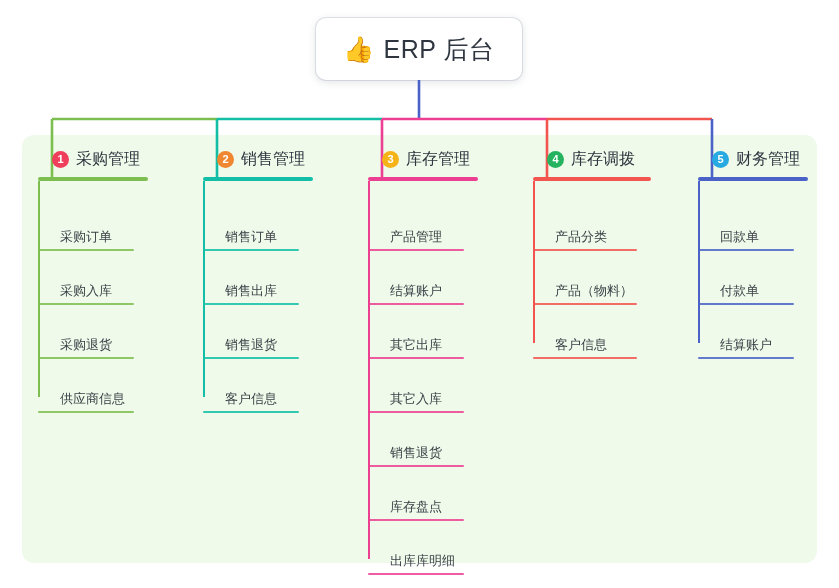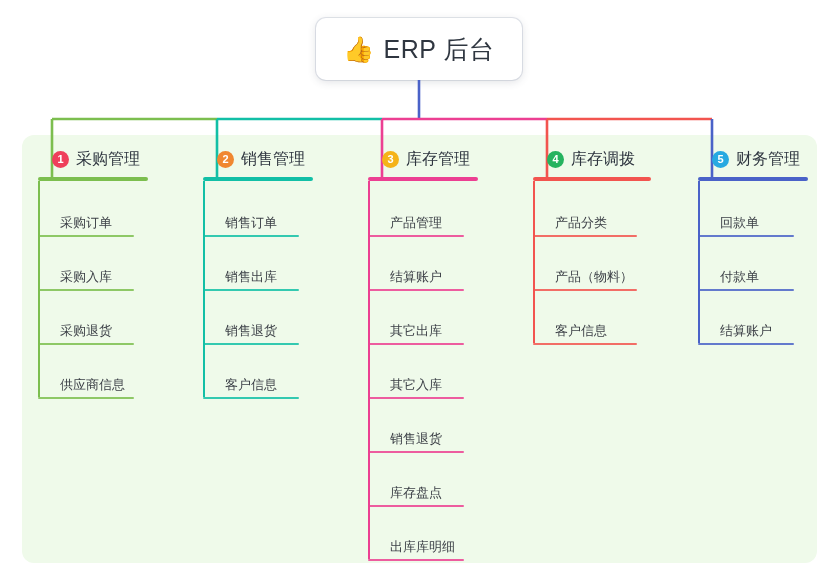--- a/index.html
+++ b/index.html
@@ -47,21 +47,21 @@
   }
   .badge{
     width:17px;height:17px;border-radius:50%;
     color:#ffffff;font-size:11px;line-height:17px;
     text-align:center;font-weight:bold;
     flex:0 0 auto;
   }
   .col-title{font-size:16px;color:#2f3640;white-space:nowrap;}
   .head-rule{height:4px;border-radius:2px;margin-top:4px;}
 
-  .items{position:relative;padding-top:2px;font-family:Liberation Mono, monospace;}
+  .items{position:relative;padding-top:16px;font-family:Liberation Mono, monospace;}
   .spine{position:absolute;left:0px;top:0;width:2px;}
   .item{
     position:relative;
     height:54px;
     margin-left:0px;
     display:flex;align-items:flex-end;
   }
   .item-label{
     font-size:13px;color:#3b3f46;white-space:nowrap;
     padding-left:22px;padding-bottom:5px;

